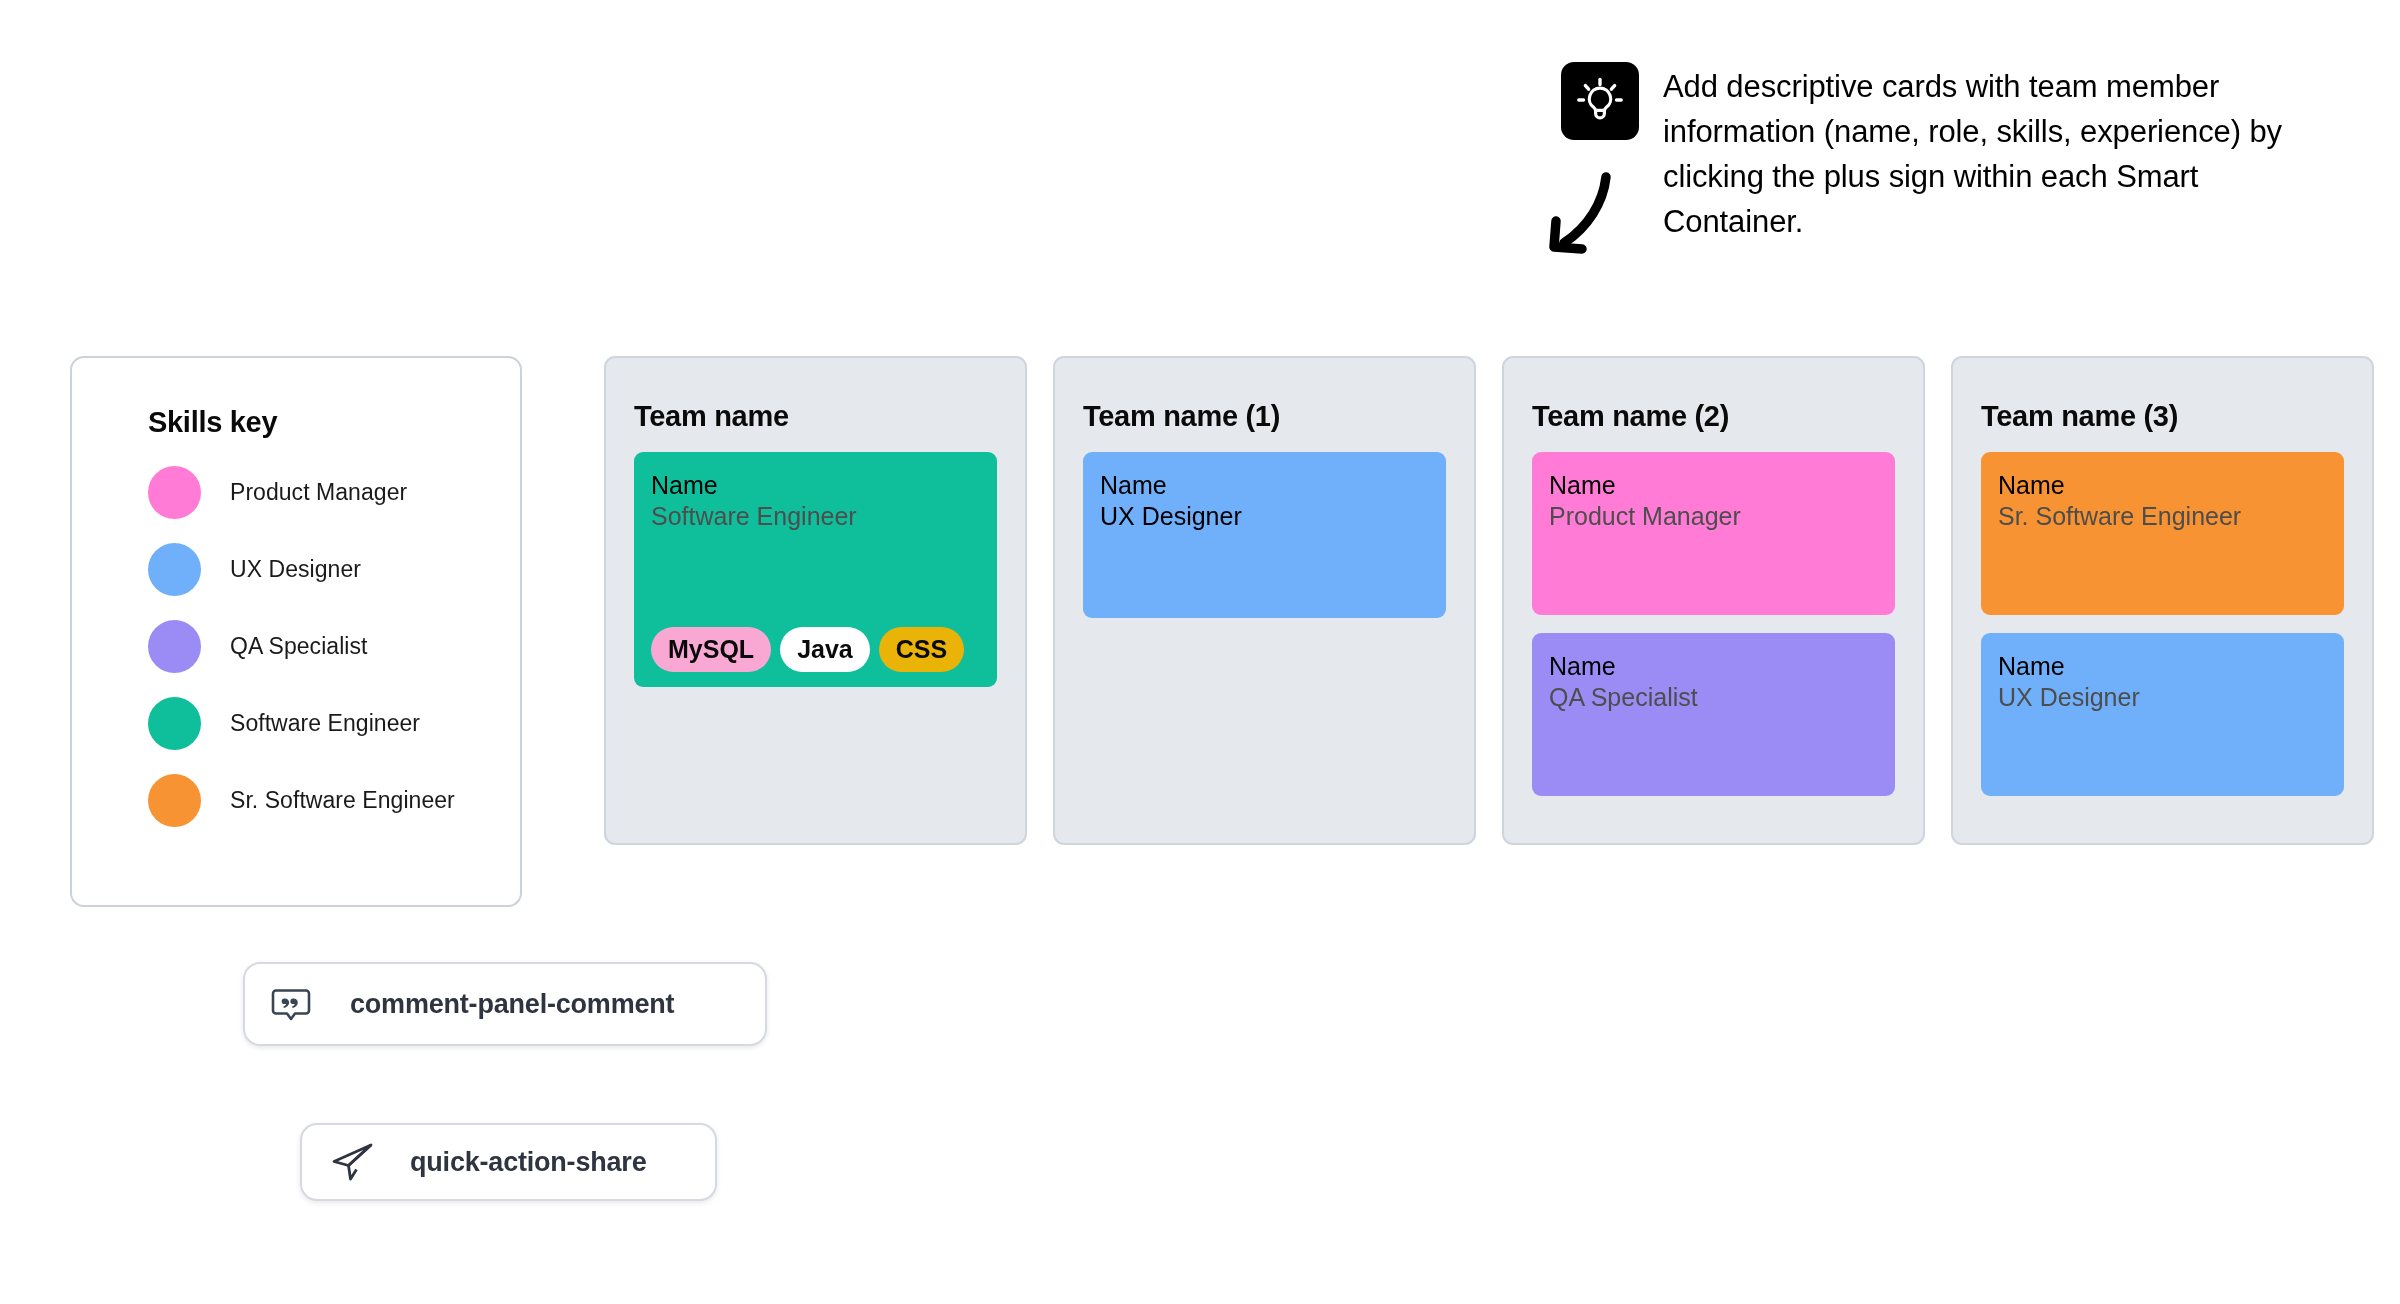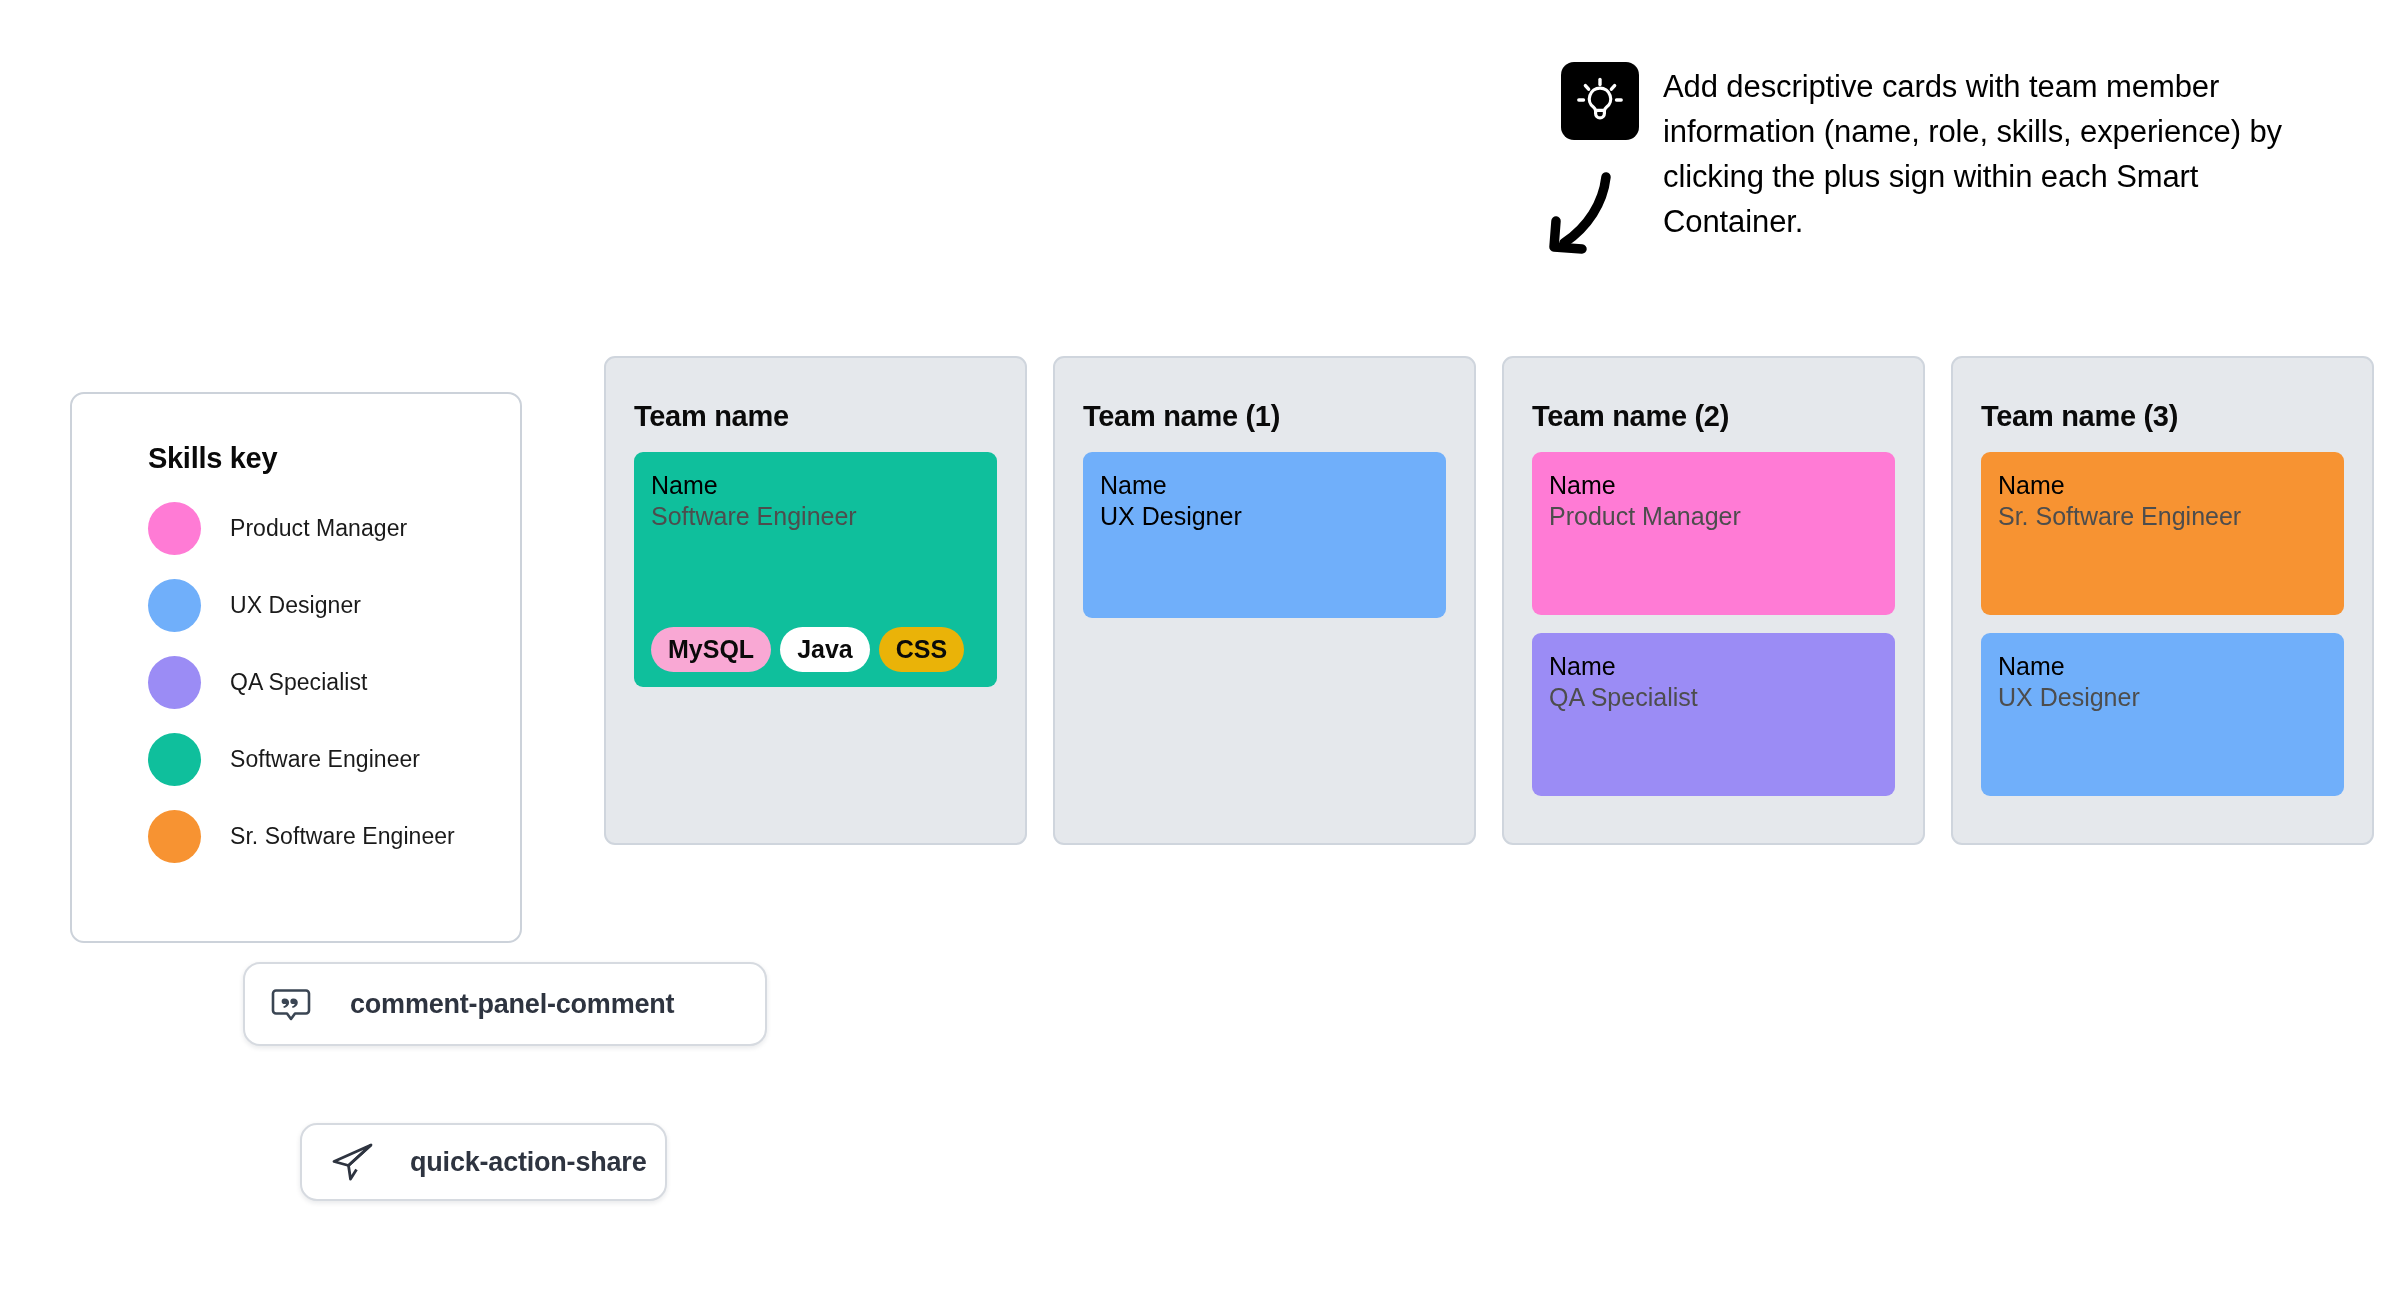--- a/index.html
+++ b/index.html
@@ -73,21 +73,20 @@
   .skills-card {
     position: absolute;
     left: 70px;
     top: 356px;
     width: 452px;
     height: 551px;
     background: #ffffff;
     border: 2px solid #ccd2da;
     border-radius: 14px;
     padding: 48px 0 0 76px;
-    margin-top: 36px;
   }
   .skills-title {
     font-size: 29px;
     font-weight: bold;
     color: #0a0a0a;
     margin-bottom: 27px;
     letter-spacing: -0.3px;
   }
   .skills-list { display: flex; flex-direction: column; gap: 24px; }
   .skill-row { display: flex; align-items: center; gap: 29px; }
@@ -187,21 +186,21 @@
     top: 962px;
     width: 524px;
     height: 84px;
     padding: 0 0 0 25px;
   }
   #btn-comment .btn-icon { width: 42px; height: 42px; margin-right: 38px; }
 
   #btn-share {
     left: 300px;
     top: 1123px;
-    width: 367px;
+    width: 417px;
     height: 78px;
     padding: 0 0 0 27px;
     align-items: center;
   }
   #btn-share .btn-icon { width: 48px; height: 48px; margin-right: 33px; }
 </style>
 </head>
 <body>
 
 <div id="canvas">

